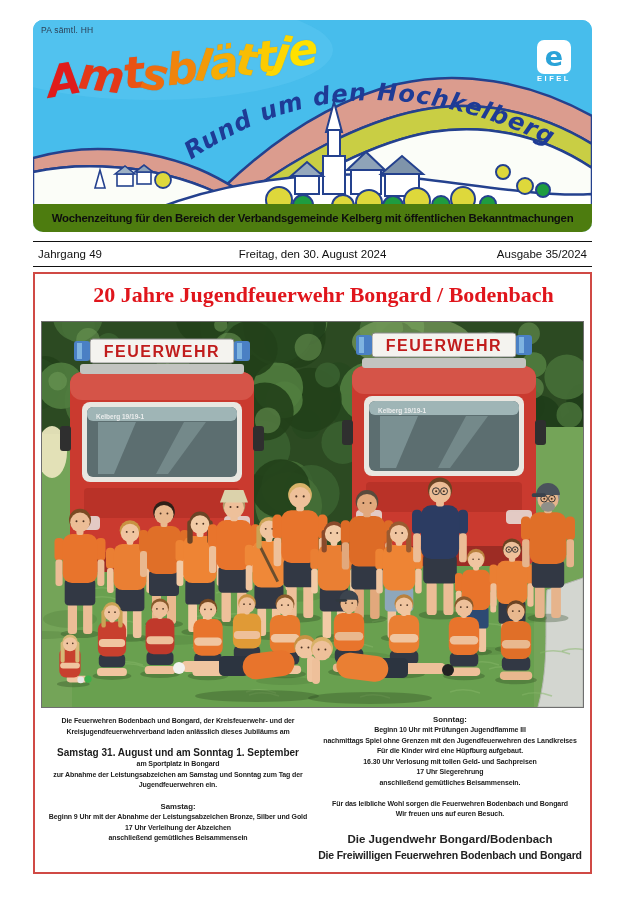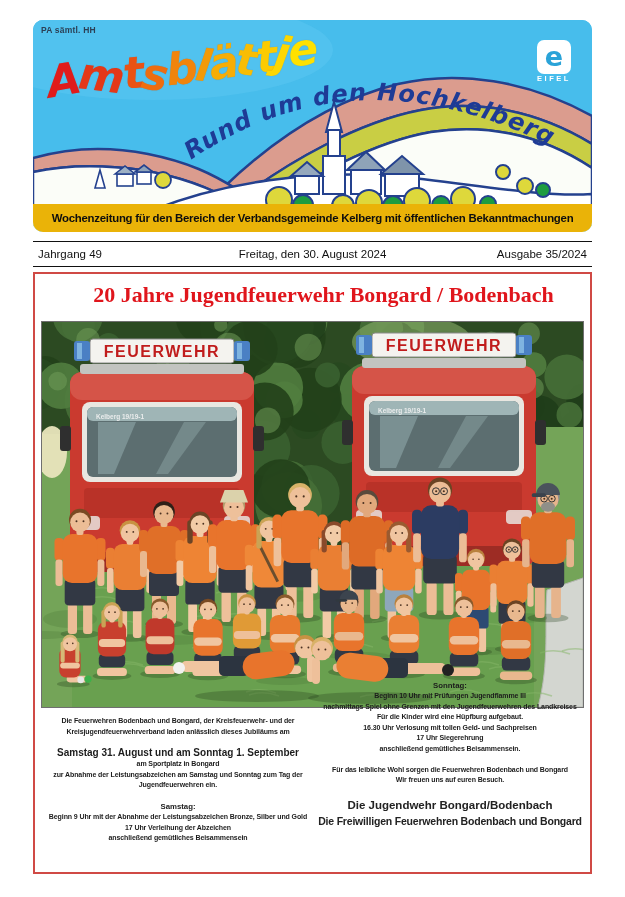--- a/index.html
+++ b/index.html
@@ -3,35 +3,35 @@
 <meta charset="utf-8">
 <style>
   html,body{margin:0;padding:0;background:#ffffff;}
   .page{position:relative;width:625px;height:897px;background:#ffffff;overflow:hidden;
         font-family:"Liberation Sans",sans-serif;color:#1c1c1c;}
 
   
   .masthead{position:absolute;left:33px;top:20px;width:559px;height:212px;
             border-radius:10px;overflow:hidden;background:#47bdec;}
   .masthead svg{position:absolute;left:0;top:0;}
-  .pa-note{position:absolute;left:8px;top:5px;font-size:8.5px;font-weight:700;
+  .pa-note{position:absolute;left:8px;top:5px;font-size:8.5px;font-weight:400;
            color:#2b3f55;letter-spacing:.2px;z-index:5;}
   .handtitle{position:absolute;left:14px;top:30px;z-index:4;white-space:nowrap;
              font-family:"DejaVu Sans",sans-serif;font-weight:bold;font-style:italic;
              font-size:44px;line-height:1;}
   .handtitle span{display:inline-block;margin-right:-2px;
                   text-shadow:0 0 1px rgba(120,40,0,.25);}
   .eifel{position:absolute;left:499px;top:20px;width:44px;z-index:5;text-align:center;}
   .eifel-box{width:34px;height:34px;margin:0 auto;background:#ffffff;border-radius:7px;
              display:flex;align-items:center;justify-content:center;}
   .eifel-e{font-family:"DejaVu Sans",sans-serif;font-weight:bold;font-size:27px;
            color:#2aa3d8;line-height:1;transform:translateY(-1px);}
   .eifel-label{font-size:7.5px;font-weight:bold;color:#ffffff;
                letter-spacing:2.5px;}
-  .tagline-band{position:absolute;left:0;right:0;top:184px;height:28px;background:#eab308;
+  .tagline-band{position:absolute;left:0;right:0;top:184px;height:28px;background:#4d7c0f;
                 display:flex;align-items:center;justify-content:center;z-index:3;}
   .tagline{font-size:11.4px;font-weight:bold;color:#0e0e0e;letter-spacing:-0.25px;
            white-space:nowrap;}
 
   
   .issue-bar{position:absolute;left:33px;top:241px;width:559px;height:26px;
              border-top:1.6px solid #111;border-bottom:1.6px solid #111;
              display:flex;align-items:center;justify-content:space-between;
              font-size:11.5px;color:#111;padding:0 5px;box-sizing:border-box;gap:24px;}
   .issue-bar .center{position:absolute;left:0;right:0;text-align:center;}
@@ -41,21 +41,21 @@
          border:2px solid #d04a45;box-sizing:border-box;background:#ffffff;}
   .article-title{position:absolute;left:33px;top:282px;width:581px;text-align:center;
                  font-family:"Liberation Serif",serif;font-weight:bold;font-size:22px;
                  color:#e0151c;white-space:nowrap;}
   .photo{position:absolute;left:42px;top:322px;width:541px;height:385px;
          outline:1px solid #6f6f6f;background:#fca5a5;}
 
   
   .col{position:absolute;text-align:center;color:#1c1c1c;}
   .col-left{left:40px;top:716px;width:276px;}
-  .col-right{left:311px;top:680px;width:278px;text-align:center;}
+  .col-right{left:311px;top:714px;width:278px;text-align:center;}
   .ln{font-size:7px;line-height:10.6px;font-weight:bold;white-space:nowrap;
       letter-spacing:-0.1px;}
   .ln-head{font-size:7.8px;line-height:11px;font-weight:bold;white-space:nowrap;}
   .ln-dates{font-size:10px;line-height:13px;font-weight:bold;white-space:nowrap;
             margin-top:9px;}
   .gap{height:10px;}
   .sig1{font-size:11.5px;line-height:16px;font-weight:bold;color:#222;
         white-space:nowrap;margin-top:11px;}
   .sig2{font-size:10.5px;line-height:17px;font-weight:bold;color:#222;
         white-space:nowrap;letter-spacing:-0.2px;}

